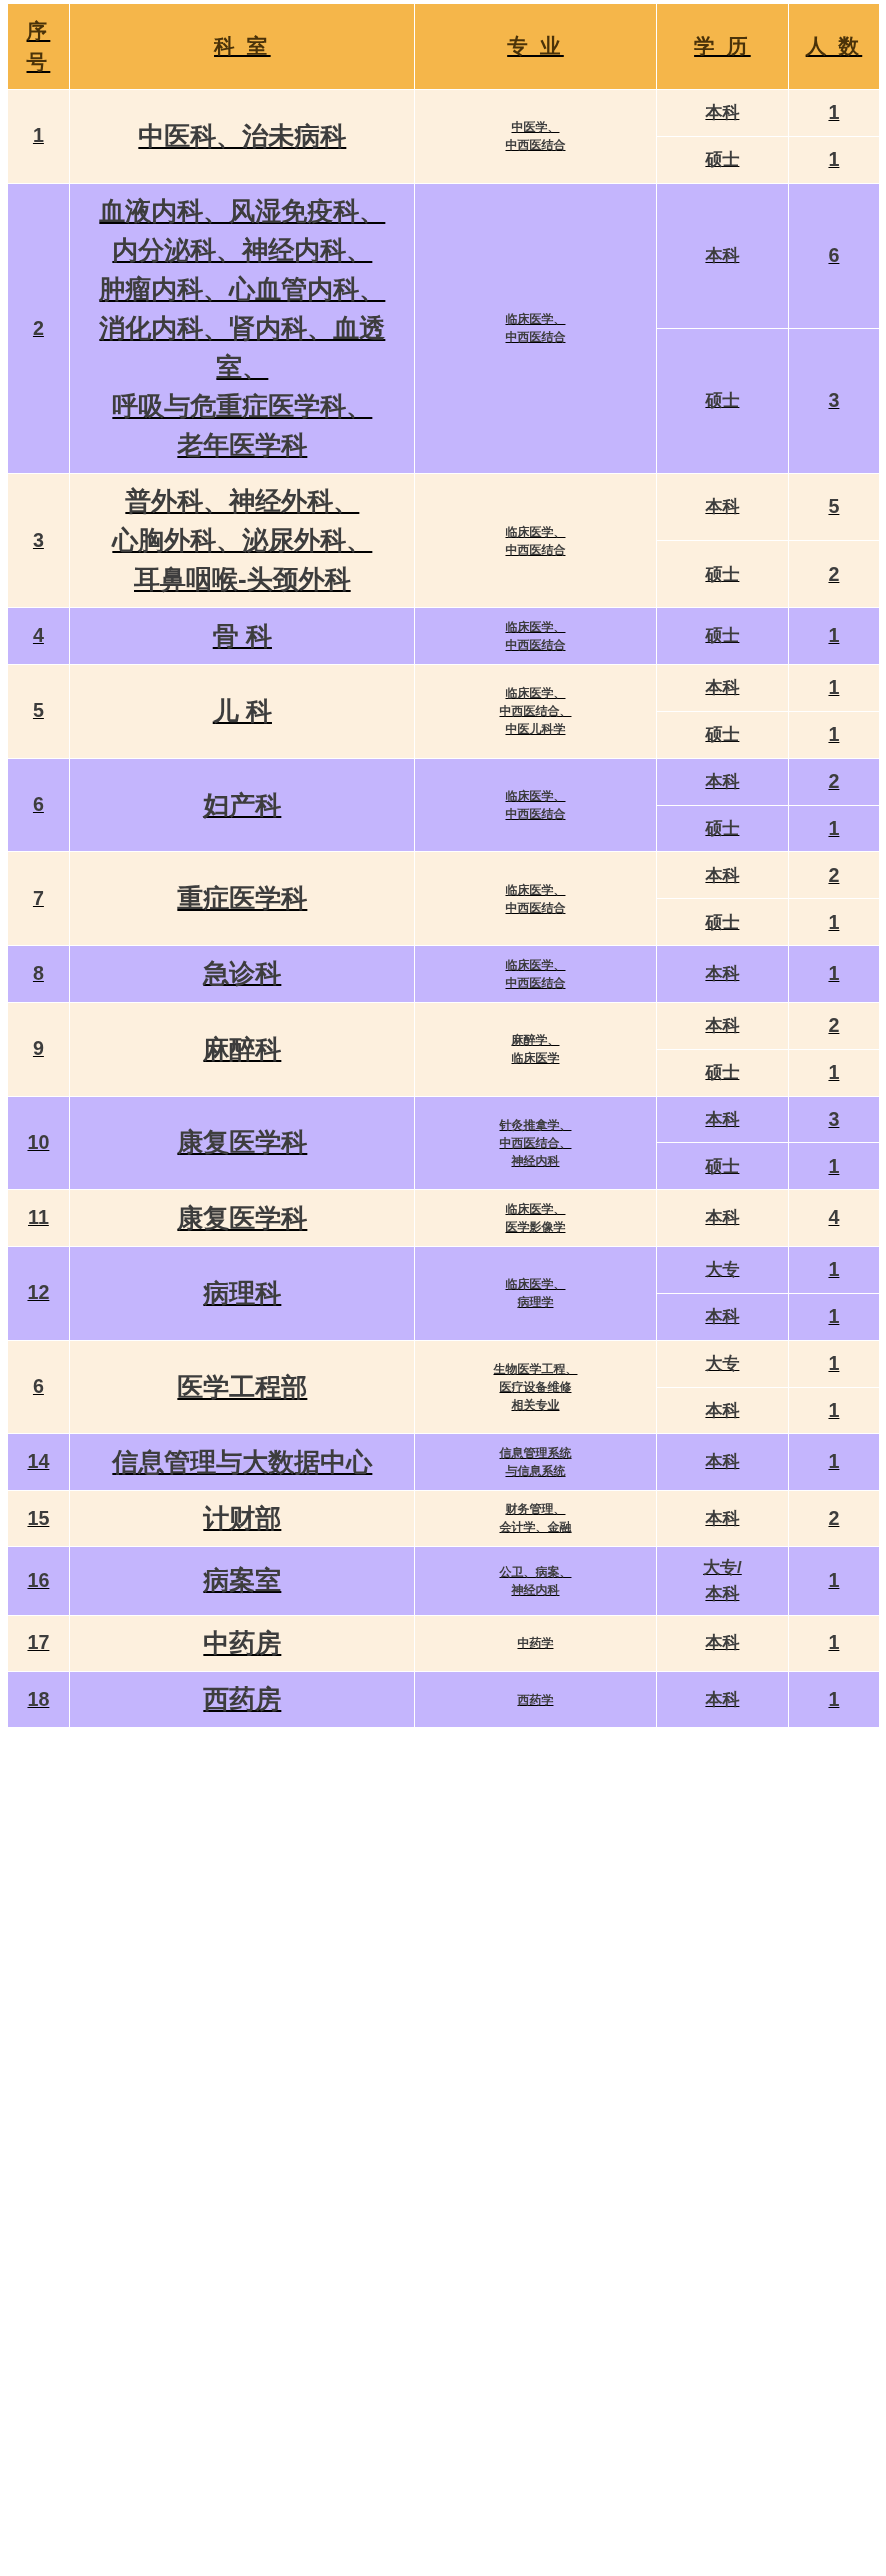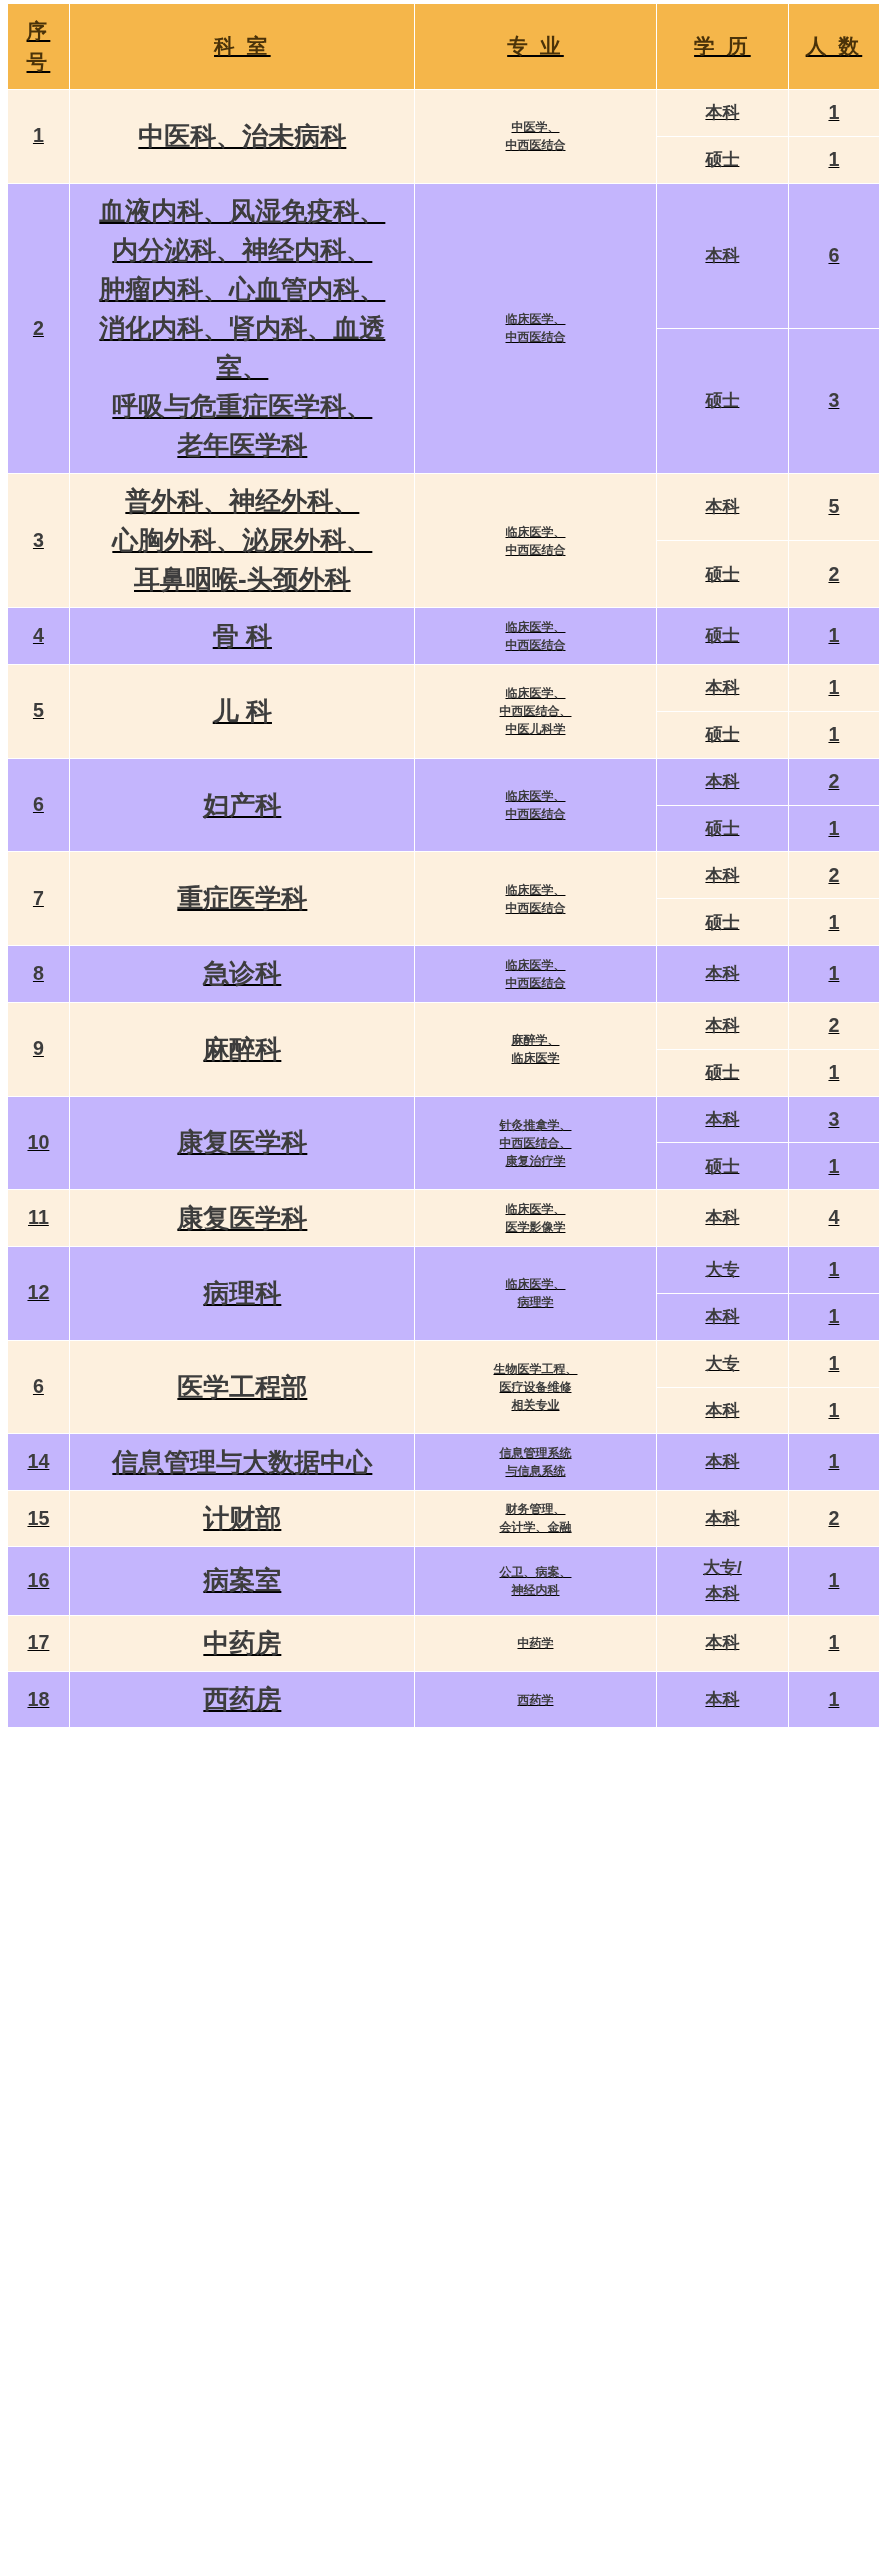--- a/index.html
+++ b/index.html
@@ -185,21 +185,21 @@
         </tr>
         <tr class="band-a">
           <td class="edu nowrapline">硕士</td>
           <td class="num">1</td>
         </tr>
         <tr class="band-b">
           <td class="idx" rowspan="2">10</td>
           <td class="dept nowrapline" rowspan="2">康复医学科</td>
           <td class="major nowrapline" rowspan="2">针灸推拿学、
 中西医结合、
-康复治疗学</td>
+神经内科</td>
           <td class="edu nowrapline">本科</td>
           <td class="num">3</td>
         </tr>
         <tr class="band-b">
           <td class="edu nowrapline">硕士</td>
           <td class="num">1</td>
         </tr>
         <tr class="band-a">
           <td class="idx" rowspan="1">11</td>
           <td class="dept nowrapline" rowspan="1">康复医学科</td>

